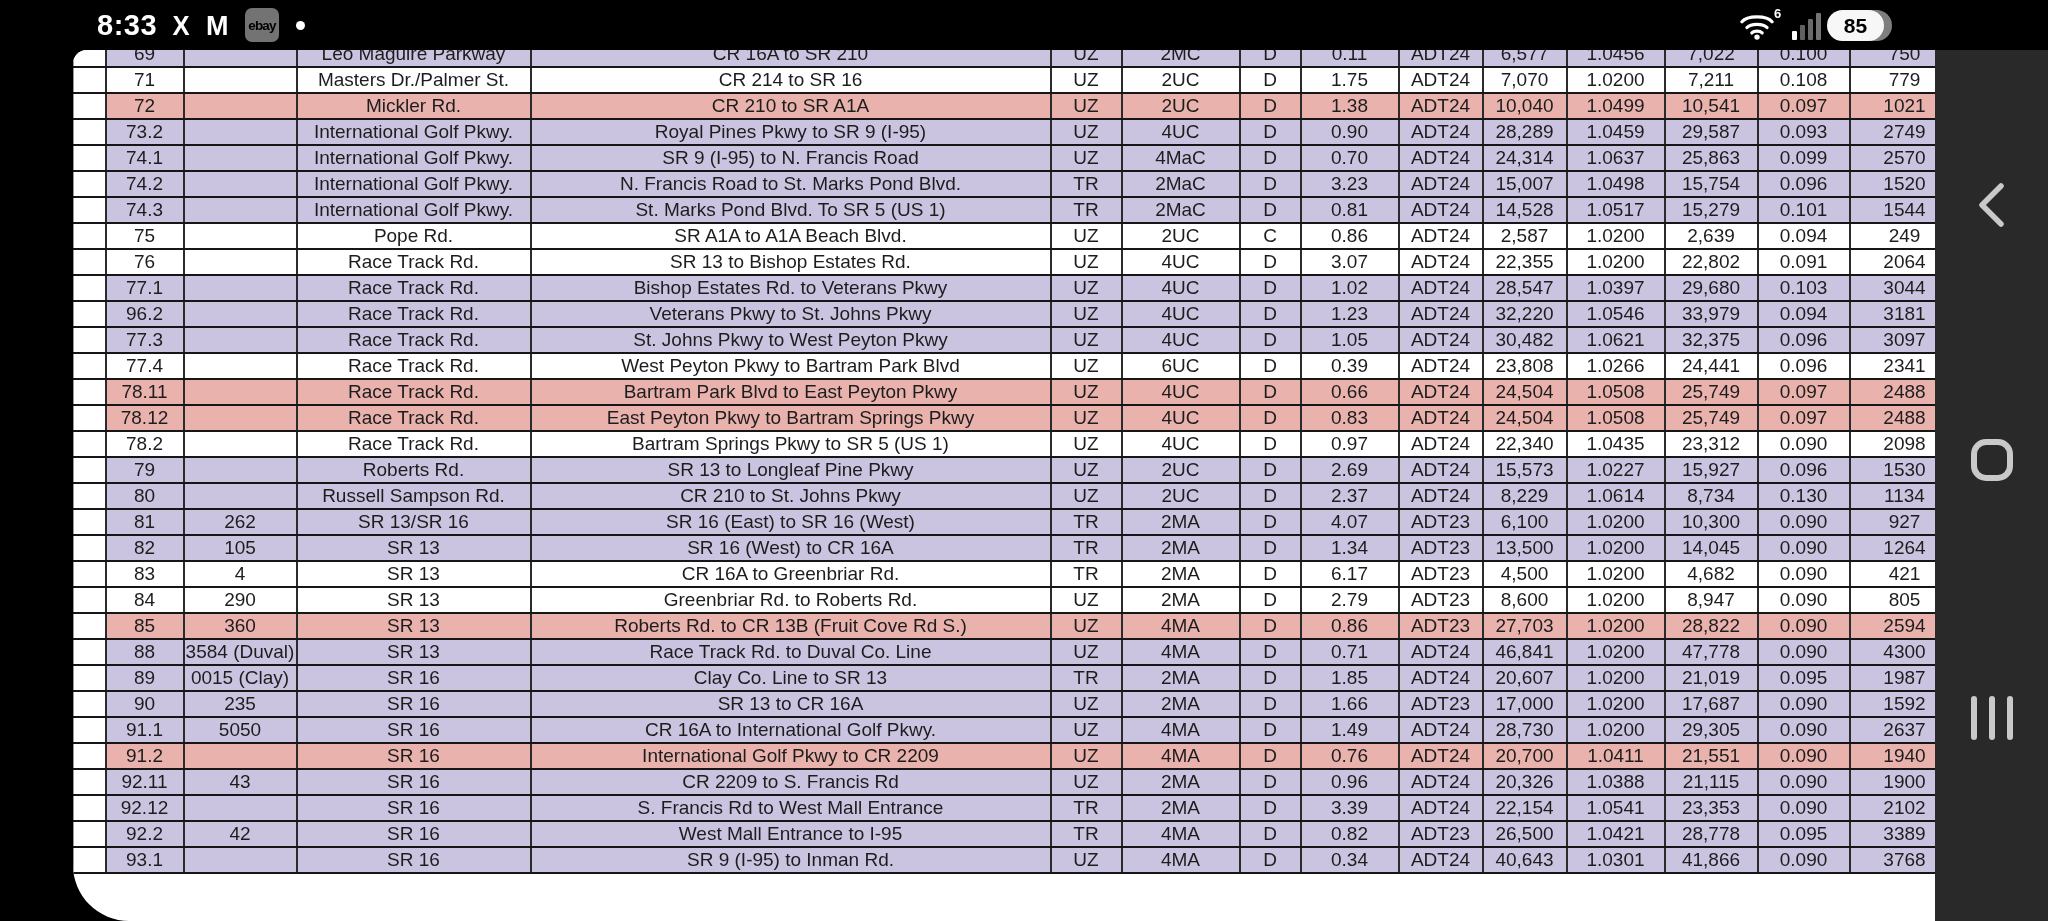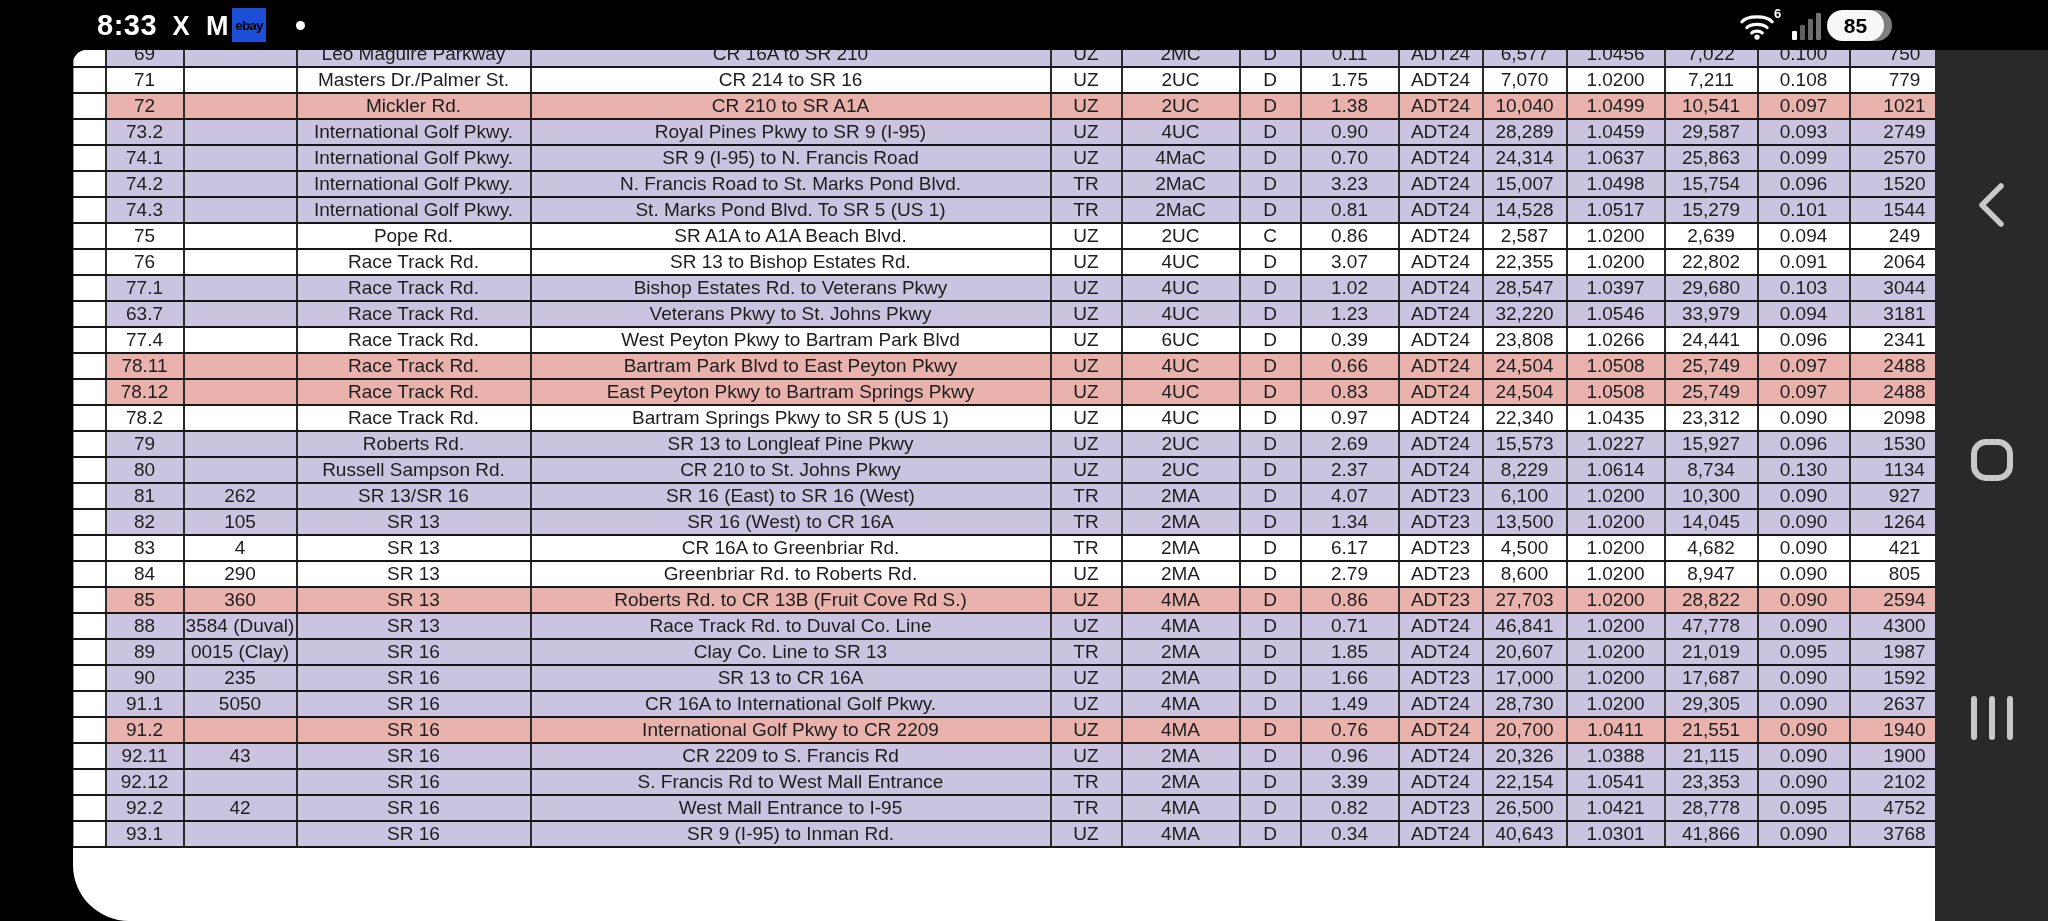--- a/index.html
+++ b/index.html
@@ -7,21 +7,21 @@
     width:2048px;height:921px;position:relative;overflow:hidden;
     background:#000;
     font-family:"Liberation Sans","DejaVu Sans",sans-serif;
   }
 
   
   .statusbar{position:absolute;left:0;top:0;width:2048px;height:50px;background:#000;z-index:30;}
   .clock{position:absolute;left:97px;top:9px;color:#fff;font-size:29px;font-weight:700;letter-spacing:.5px;}
   .sb-x{position:absolute;left:172px;top:11px;color:#fff;font-size:27px;font-weight:900;transform:scaleX(.95);}
   .sb-m{position:absolute;left:206px;top:11px;color:#fff;font-size:27px;font-weight:800;}
-  .sb-ebay{position:absolute;left:232px;top:8px;width:34px;height:34px;background:#1d4ed8;border-radius:0;
+  .sb-ebay{position:absolute;left:245px;top:8px;width:34px;height:34px;background:#737373;border-radius:7px;
            display:flex;align-items:center;justify-content:center;color:#000;font-size:13.5px;font-weight:700;letter-spacing:-.8px;}
   .sb-dot{position:absolute;left:296px;top:21px;width:9px;height:9px;border-radius:50%;background:#fff;}
   .sb-wifi{position:absolute;left:1740px;top:12px;width:34px;height:28px;}
   .sb-wifi6{position:absolute;left:1774px;top:6px;color:#fff;font-size:13px;font-weight:700;}
   .sb-bars{position:absolute;left:1792px;top:12px;width:30px;height:28px;}
   .sb-bars i{position:absolute;bottom:0;width:5px;border-radius:1px;display:block;}
   .sb-bars i:nth-child(1){left:0;height:9px;background:#fff;}
   .sb-bars i:nth-child(2){left:8px;height:15px;background:#606060;}
   .sb-bars i:nth-child(3){left:16px;height:21px;background:#6a6a6a;}
   .sb-bars i:nth-child(4){left:24px;height:27px;background:#747474;}
@@ -300,34 +300,51 @@
             <td class="c-len">1.02</td>
             <td class="c-src">ADT24</td>
             <td class="c-vol">28,547</td>
             <td class="c-factor">1.0397</td>
             <td class="c-adj">29,680</td>
             <td class="c-k">0.103</td>
             <td class="c-pk">3044</td>
           </tr>
           <tr class="row-purple">
             <td class="c-edge"></td>
-            <td class="c-num">63.7</td>
+            <td class="c-num">96.2</td>
             <td class="c-id"></td>
             <td class="c-road">Race Track Rd.</td>
             <td class="c-seg">Veterans Pkwy to St. Johns Pkwy</td>
             <td class="c-area">UZ</td>
             <td class="c-lanes">4UC</td>
             <td class="c-los">D</td>
             <td class="c-len">1.23</td>
             <td class="c-src">ADT24</td>
             <td class="c-vol">32,220</td>
             <td class="c-factor">1.0546</td>
             <td class="c-adj">33,979</td>
             <td class="c-k">0.094</td>
             <td class="c-pk">3181</td>
+          </tr>
+          <tr class="row-purple">
+            <td class="c-edge"></td>
+            <td class="c-num">77.3</td>
+            <td class="c-id"></td>
+            <td class="c-road">Race Track Rd.</td>
+            <td class="c-seg">St. Johns Pkwy to West Peyton Pkwy</td>
+            <td class="c-area">UZ</td>
+            <td class="c-lanes">4UC</td>
+            <td class="c-los">D</td>
+            <td class="c-len">1.05</td>
+            <td class="c-src">ADT24</td>
+            <td class="c-vol">30,482</td>
+            <td class="c-factor">1.0621</td>
+            <td class="c-adj">32,375</td>
+            <td class="c-k">0.096</td>
+            <td class="c-pk">3097</td>
           </tr>
           <tr class="row-white">
             <td class="c-edge"></td>
             <td class="c-num">77.4</td>
             <td class="c-id"></td>
             <td class="c-road">Race Track Rd.</td>
             <td class="c-seg">West Peyton Pkwy to Bartram Park Blvd</td>
             <td class="c-area">UZ</td>
             <td class="c-lanes">6UC</td>
             <td class="c-los">D</td>
@@ -636,21 +653,21 @@
             <td class="c-seg">West Mall Entrance to I-95</td>
             <td class="c-area">TR</td>
             <td class="c-lanes">4MA</td>
             <td class="c-los">D</td>
             <td class="c-len">0.82</td>
             <td class="c-src">ADT23</td>
             <td class="c-vol">26,500</td>
             <td class="c-factor">1.0421</td>
             <td class="c-adj">28,778</td>
             <td class="c-k">0.095</td>
-            <td class="c-pk">4752</td>
+            <td class="c-pk">3389</td>
           </tr>
           <tr class="row-purple">
             <td class="c-edge"></td>
             <td class="c-num">93.1</td>
             <td class="c-id"></td>
             <td class="c-road">SR 16</td>
             <td class="c-seg">SR 9 (I-95) to Inman Rd.</td>
             <td class="c-area">UZ</td>
             <td class="c-lanes">4MA</td>
             <td class="c-los">D</td>

